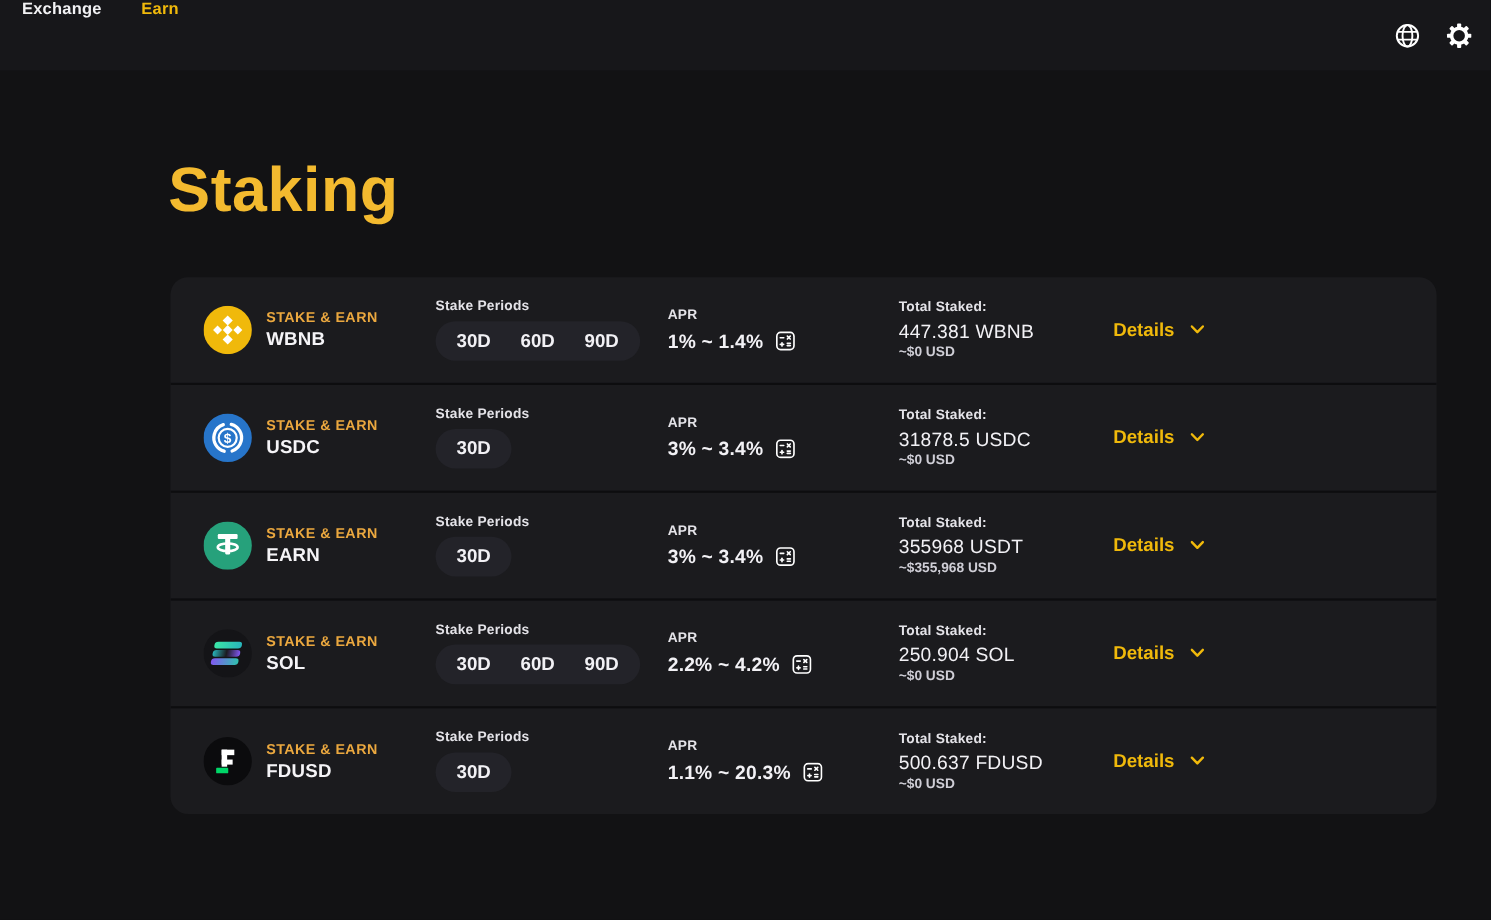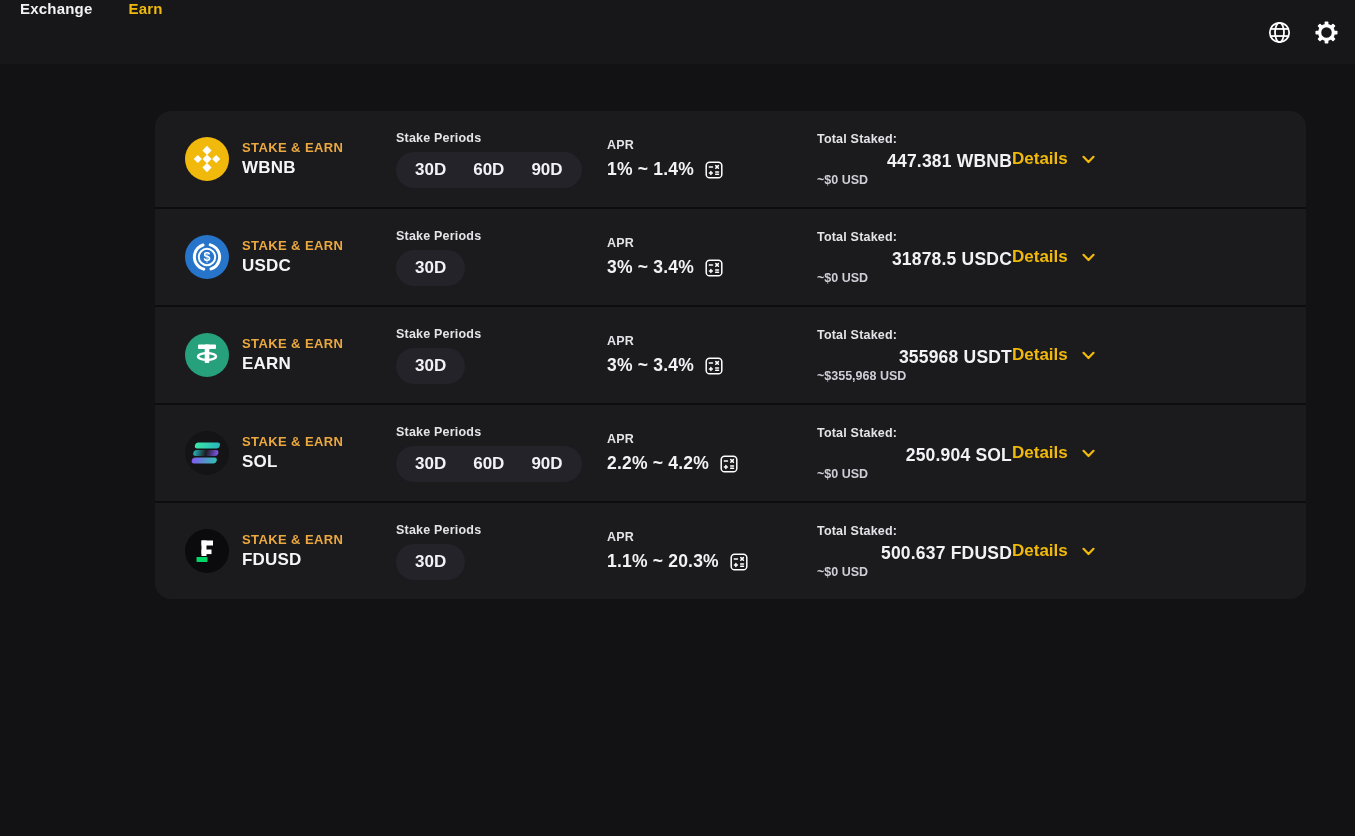--- a/index.html
+++ b/index.html
@@ -52,21 +52,21 @@
     display:inline-flex;align-items:center;gap:27px;
     background:#232329;border-radius:21px;
     padding:8px 19px;margin-top:7px;
   }
   .period{font-size:17px;font-weight:bold;color:#f2f1f5;cursor:pointer;}
   .col-apr{width:210px;}
   .apr-line{display:flex;align-items:center;margin-top:7px;}
   .apr-value{font-size:17.5px;font-weight:bold;color:#f2f1f5;letter-spacing:.2px;}
   .calc-icon{margin-left:11px;display:inline-flex;cursor:pointer;}
   .col-staked{width:195px;}
-  .staked-amount{font-size:17.5px;font-weight:bold;color:#f2f1f5;margin-top:5px;letter-spacing:.2px;text-align:right;}
+  .staked-amount{font-size:17.5px;font-weight:normal;color:#f2f1f5;margin-top:5px;letter-spacing:.2px;}
   .staked-usd{font-size:12.5px;font-weight:bold;color:#cfced6;margin-top:1px;}
   .col-details{flex:1;}
   .details-btn{
     display:inline-flex;align-items:center;gap:14px;
     color:#f0b90b;font-size:17px;font-weight:bold;cursor:pointer;
   }
 </style>
 </head>
 <body>
 
@@ -95,20 +95,21 @@
           <rect x="10.2" y="1.4" width="3.6" height="4" rx="0.8" transform="rotate(315 12 12)"></rect>
         </g>
         <circle cx="12" cy="12" r="6.6" fill="none" stroke="#ffffff" stroke-width="3.1"></circle>
         <circle cx="12" cy="12" r="3.6" fill="#17171a"></circle>
       </svg>
     </span>
   </div>
 </nav>
 
 <main>
+  <h1 class="page-title">Staking</h1>
 
   <section class="card">
       <div class="row">
     <div class="col col-token">
       <span class="token-icon">
 
         <svg width="44" height="44" viewBox="0 0 44 44">
           <circle cx="22" cy="22" r="22" fill="#f0b90b"></circle>
           <g fill="#ffffff">
             <path d="M22 8.8 l4.6 4.6 -4.6 4.6 -4.6 -4.6 z"></path>

